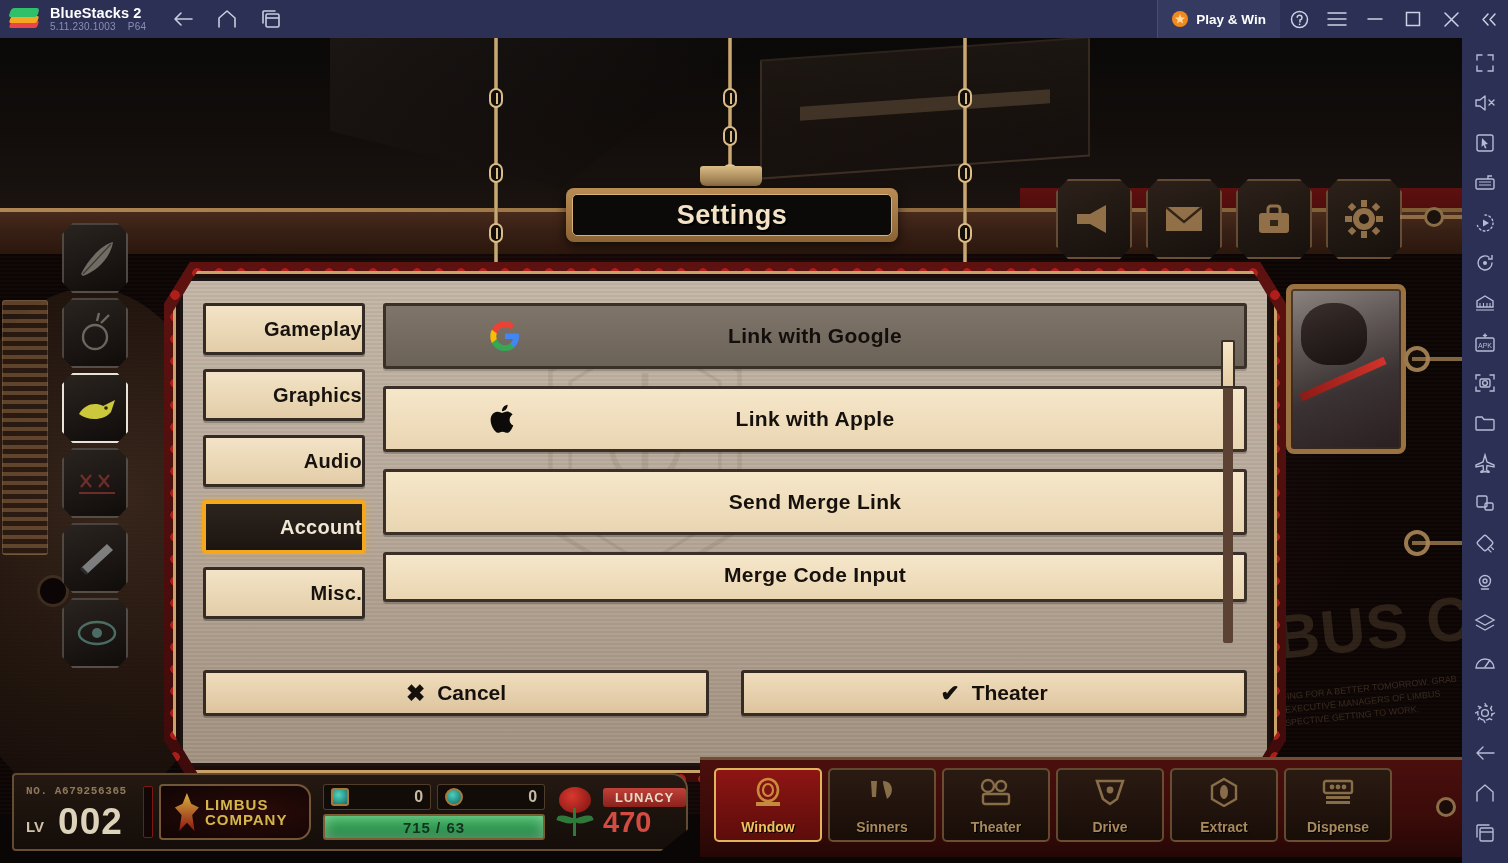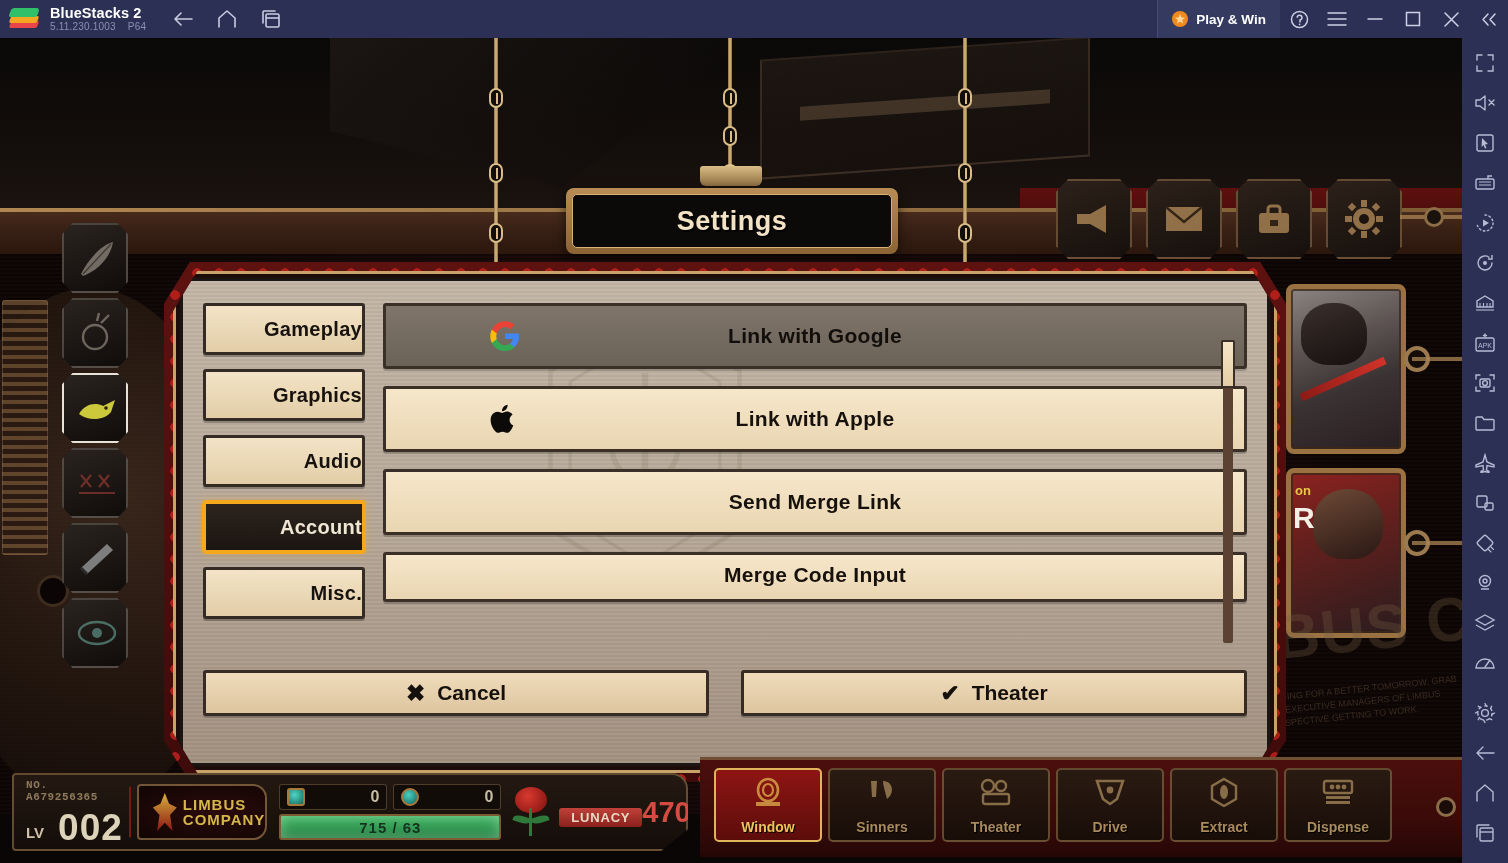--- a/index.html
+++ b/index.html
@@ -200,21 +200,21 @@
     transform: rotate(-6deg); overflow:hidden; white-space:nowrap;
     font-family:"Liberation Sans", sans-serif;
   }
   .subtext {
     position:absolute; left:1186px; top:648px; width:290px;
     color:rgba(140,110,80,.34); font-size:9px; line-height:13px; transform:rotate(-6deg);
   }
 
   
   .title-plate {
-    position:absolute; left:566px; top:150px; width:332px; height:66px;
+    position:absolute; left:566px; top:150px; width:332px; height:54px;
     background:linear-gradient(180deg,#b98c55,#8b6334);
     border-radius:8px; padding:6px;
     box-shadow:0 4px 12px rgba(0,0,0,.6);
     z-index:20;
   }
   .title-inner {
     width:100%; height:100%; border-radius:5px;
     background:#0b0a09; border:1px solid #d7b179;
     display:flex; align-items:center; justify-content:center;
   }
@@ -367,21 +367,21 @@
   }
   .xpbar span { color:#14321d; font-size:15px; font-weight:bold; letter-spacing:1px; font-family:"Liberation Sans", sans-serif;}
 
   .hud-lunacy { margin-left:10px; display:flex; align-items:center; gap:6px; }
   .rose { width:42px; height:52px; position:relative; }
   .rose .head { position:absolute; left:4px; top:1px; width:32px; height:26px; border-radius:50%;
                 background:radial-gradient(circle at 40% 35%,#d8392f,#7b110e); }
   .rose .stem { position:absolute; left:18px; top:22px; width:3px; height:28px; background:#2f7a3a;}
   .rose .leafL{ position:absolute; left:2px; top:30px; width:18px; height:7px; border-radius:60% 0 60% 0; background:#2f7a3a; transform:rotate(18deg);}
   .rose .leafR{ position:absolute; left:20px; top:30px; width:18px; height:7px; border-radius:0 60% 0 60%; background:#2f7a3a; transform:rotate(-18deg);}
-  .lun-col { display:flex; flex-direction:row; align-items:flex-end; }
+  .lun-col { display:flex; flex-direction:column; align-items:flex-start; }
   .lun-tag { background:linear-gradient(180deg,#c0413a,#8a211c); color:#e6dcc5; font-size:13px; font-weight:bold;
              padding:2px 12px; border-radius:3px; letter-spacing:.8px; font-family:"Liberation Sans", sans-serif;}
   .lun-val { color:#d34b41; font-size:29px; font-weight:bold; line-height:30px; font-family:"Liberation Sans", sans-serif;}
 
   
   .botnav {
     position:absolute; left:700px; bottom:6px; width:762px; height:100px;
     background:linear-gradient(180deg,#4a0f0d 0%,#3a0b09 60%,#250706 100%);
     border-top:3px solid rgba(175,138,90,.55);
     display:flex; align-items:flex-start; gap:6px; padding:8px 14px 0 14px;
@@ -532,24 +532,20 @@
           </svg>
       </div>
     </div>
     <div class="pipe-bar"></div>
     <div class="pipe-knob"></div>
 
     <div class="banner b1"></div>
     <div class="b-ring" style="left:1404px; top:308px;"></div>
     <div class="b-arm" style="left:1412px; top:319px;"></div>
 
-    <div class="banner b2">
-      <div class="tag">on</div>
-      <div class="tag2">R</div>
-    </div>
     <div class="b-ring" style="left:1404px; top:492px;"></div>
     <div class="b-arm" style="left:1412px; top:503px;"></div>
 
     <div class="bigtext">LIMBUS COMPANY</div>
     <div class="subtext">THE WEARY ARE BEGGING FOR A BETTER TOMORROW. GRAB THE GOLDEN BOUGH. EXECUTIVE MANAGERS OF LIMBUS COMPANY — THE PERSPECTIVE GETTING TO WORK.</div>
 
     <div class="title-plate">
       <div class="title-inner">
         <span>Settings</span>
       </div>

